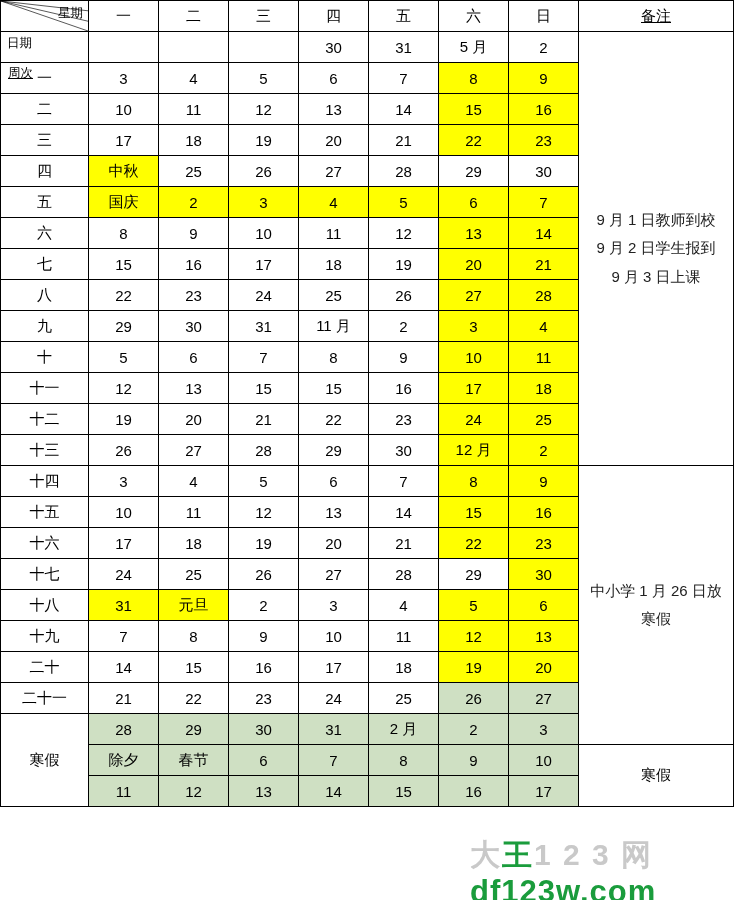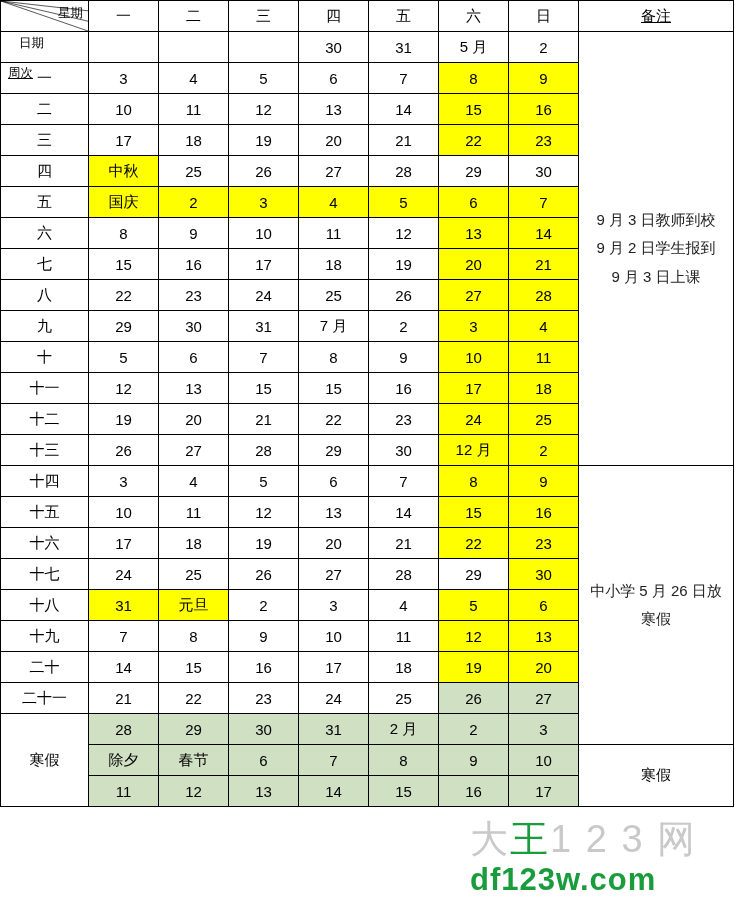--- a/index.html
+++ b/index.html
@@ -45,21 +45,21 @@
     left: 0; top: 0;
     width: 100%;
     height: 100%;
   }
   .corner .lbl {
     position: absolute;
     font-size: 12.5px;
     white-space: nowrap;
   }
   .corner .lbl-xingqi { top: 4px;  right: 5px; }
-  .corner .lbl-riqi   { top: 34px; left: 18px; text-align: right;  }
+  .corner .lbl-riqi   { top: 34px; left: 6px; text-align: right;  }
   .corner .lbl-zhouci { top: 64px; left: 7px; text-decoration: underline;  }
 
   .hdr-day {
     height: 92px;
     font-size: 17px;
   }
   .hdr-note {
     height: 92px;
     font-size: 17px;
     text-decoration: underline;
@@ -88,25 +88,26 @@
 
   
   .watermark {
     position: absolute;
     left: 470px;
     top: 820px;
     pointer-events: none;
     user-select: none;
   }
   .wm-top {
-    font-size: 38px;
+    font-size: 30px;
     letter-spacing: 2px;
-    font-weight: normal;
+    font-weight: bold;
     color: #c9c9c9;
     line-height: 1;
+    margin-top: 20px;
   }
   .wm-top .g { color: #1a9c3c; }
   .wm-bottom {
     margin-top: 6px;
     font-size: 31px;
     font-weight: bold;
     color: #1a9c3c;
     letter-spacing: 1px;
     line-height: 1;
   }
@@ -152,21 +153,21 @@
       <tr>
         <td class="weeklabel"></td>
         <td></td>
         <td></td>
         <td></td>
         <td>30</td>
         <td>31</td>
         <td class="bold">5 月</td>
         <td>2</td>
         <td rowspan="14" class="note-cell">
-          <div>9 月 3 日教师到校</div>
+          <div>9 月 1 日教师到校</div>
           <div>9 月 2 日学生报到</div>
           <div>9 月 3 日上课</div>
         </td>
       </tr>
       <tr>
         <td class="weeklabel">一</td>
         <td>3</td>
         <td>4</td>
         <td>5</td>
         <td>6</td>
@@ -242,21 +243,21 @@
         <td>25</td>
         <td>26</td>
         <td class="yellow">27</td>
         <td class="yellow">28</td>
       </tr>
       <tr>
         <td class="weeklabel">九</td>
         <td>29</td>
         <td>30</td>
         <td>31</td>
-        <td class="bold">7 月</td>
+        <td class="bold">11 月</td>
         <td>2</td>
         <td class="yellow">3</td>
         <td class="yellow">4</td>
       </tr>
       <tr>
         <td class="weeklabel">十</td>
         <td>5</td>
         <td>6</td>
         <td>7</td>
         <td>8</td>
@@ -297,21 +298,21 @@
       <tr>
         <td class="weeklabel">十四</td>
         <td>3</td>
         <td>4</td>
         <td>5</td>
         <td>6</td>
         <td>7</td>
         <td class="yellow">8</td>
         <td class="yellow">9</td>
         <td rowspan="9" class="note-cell">
-          <div>中小学 5 月 26 日放</div>
+          <div>中小学 1 月 26 日放</div>
           <div>寒假</div>
         </td>
       </tr>
       <tr>
         <td class="weeklabel">十五</td>
         <td>10</td>
         <td>11</td>
         <td>12</td>
         <td>13</td>
         <td>14</td>

